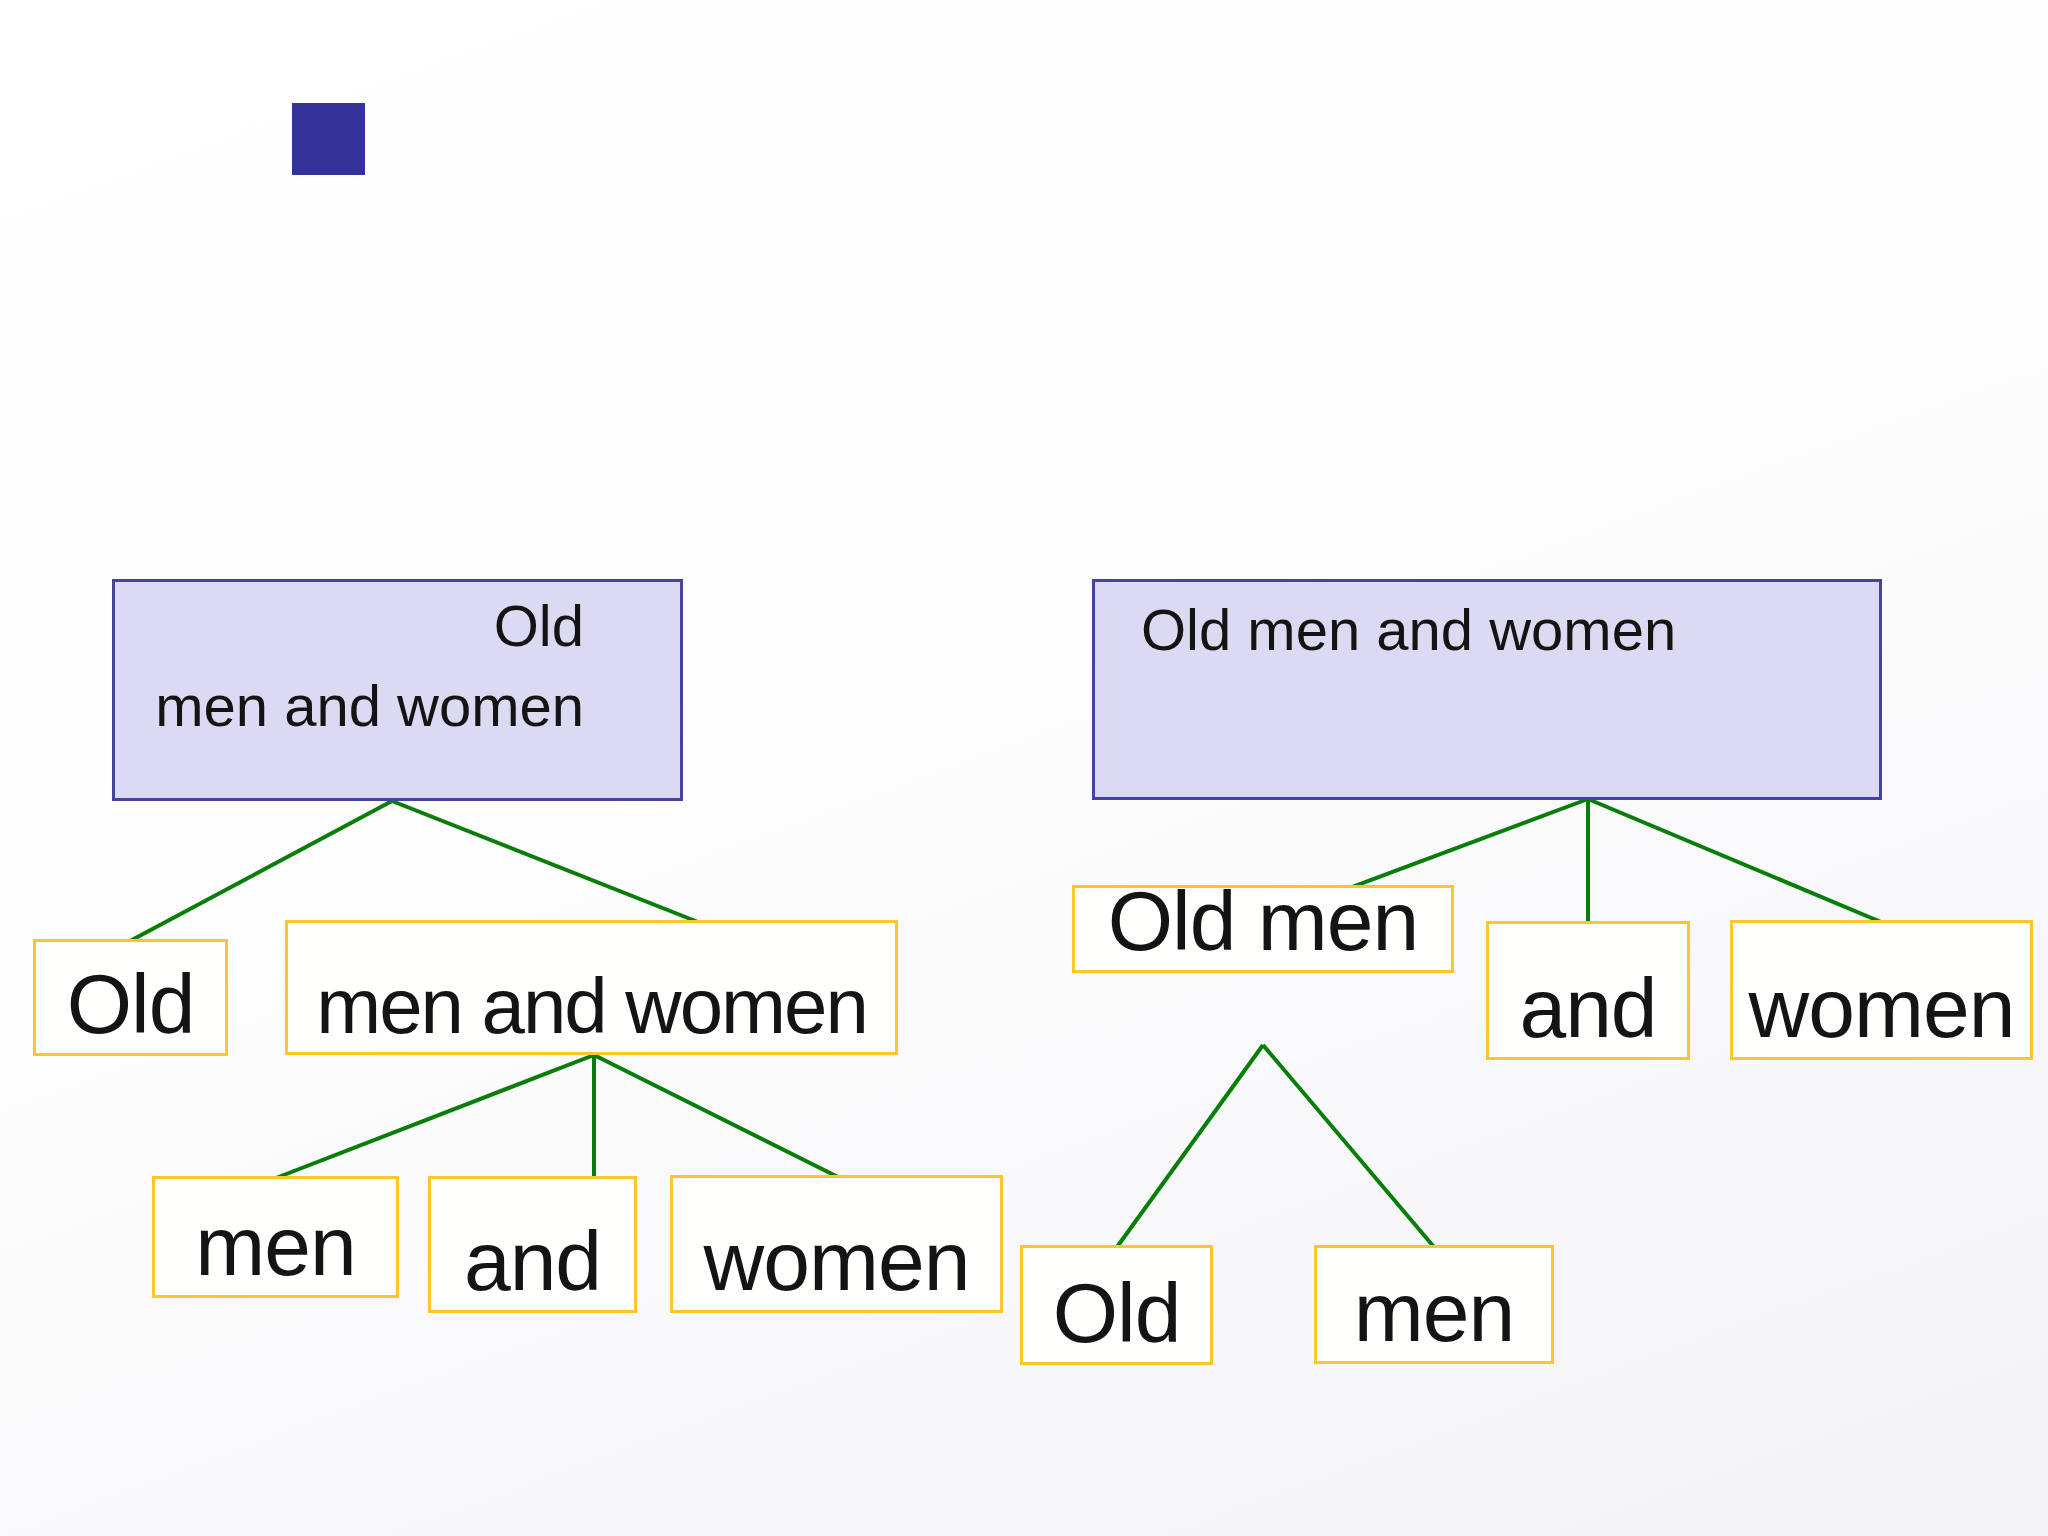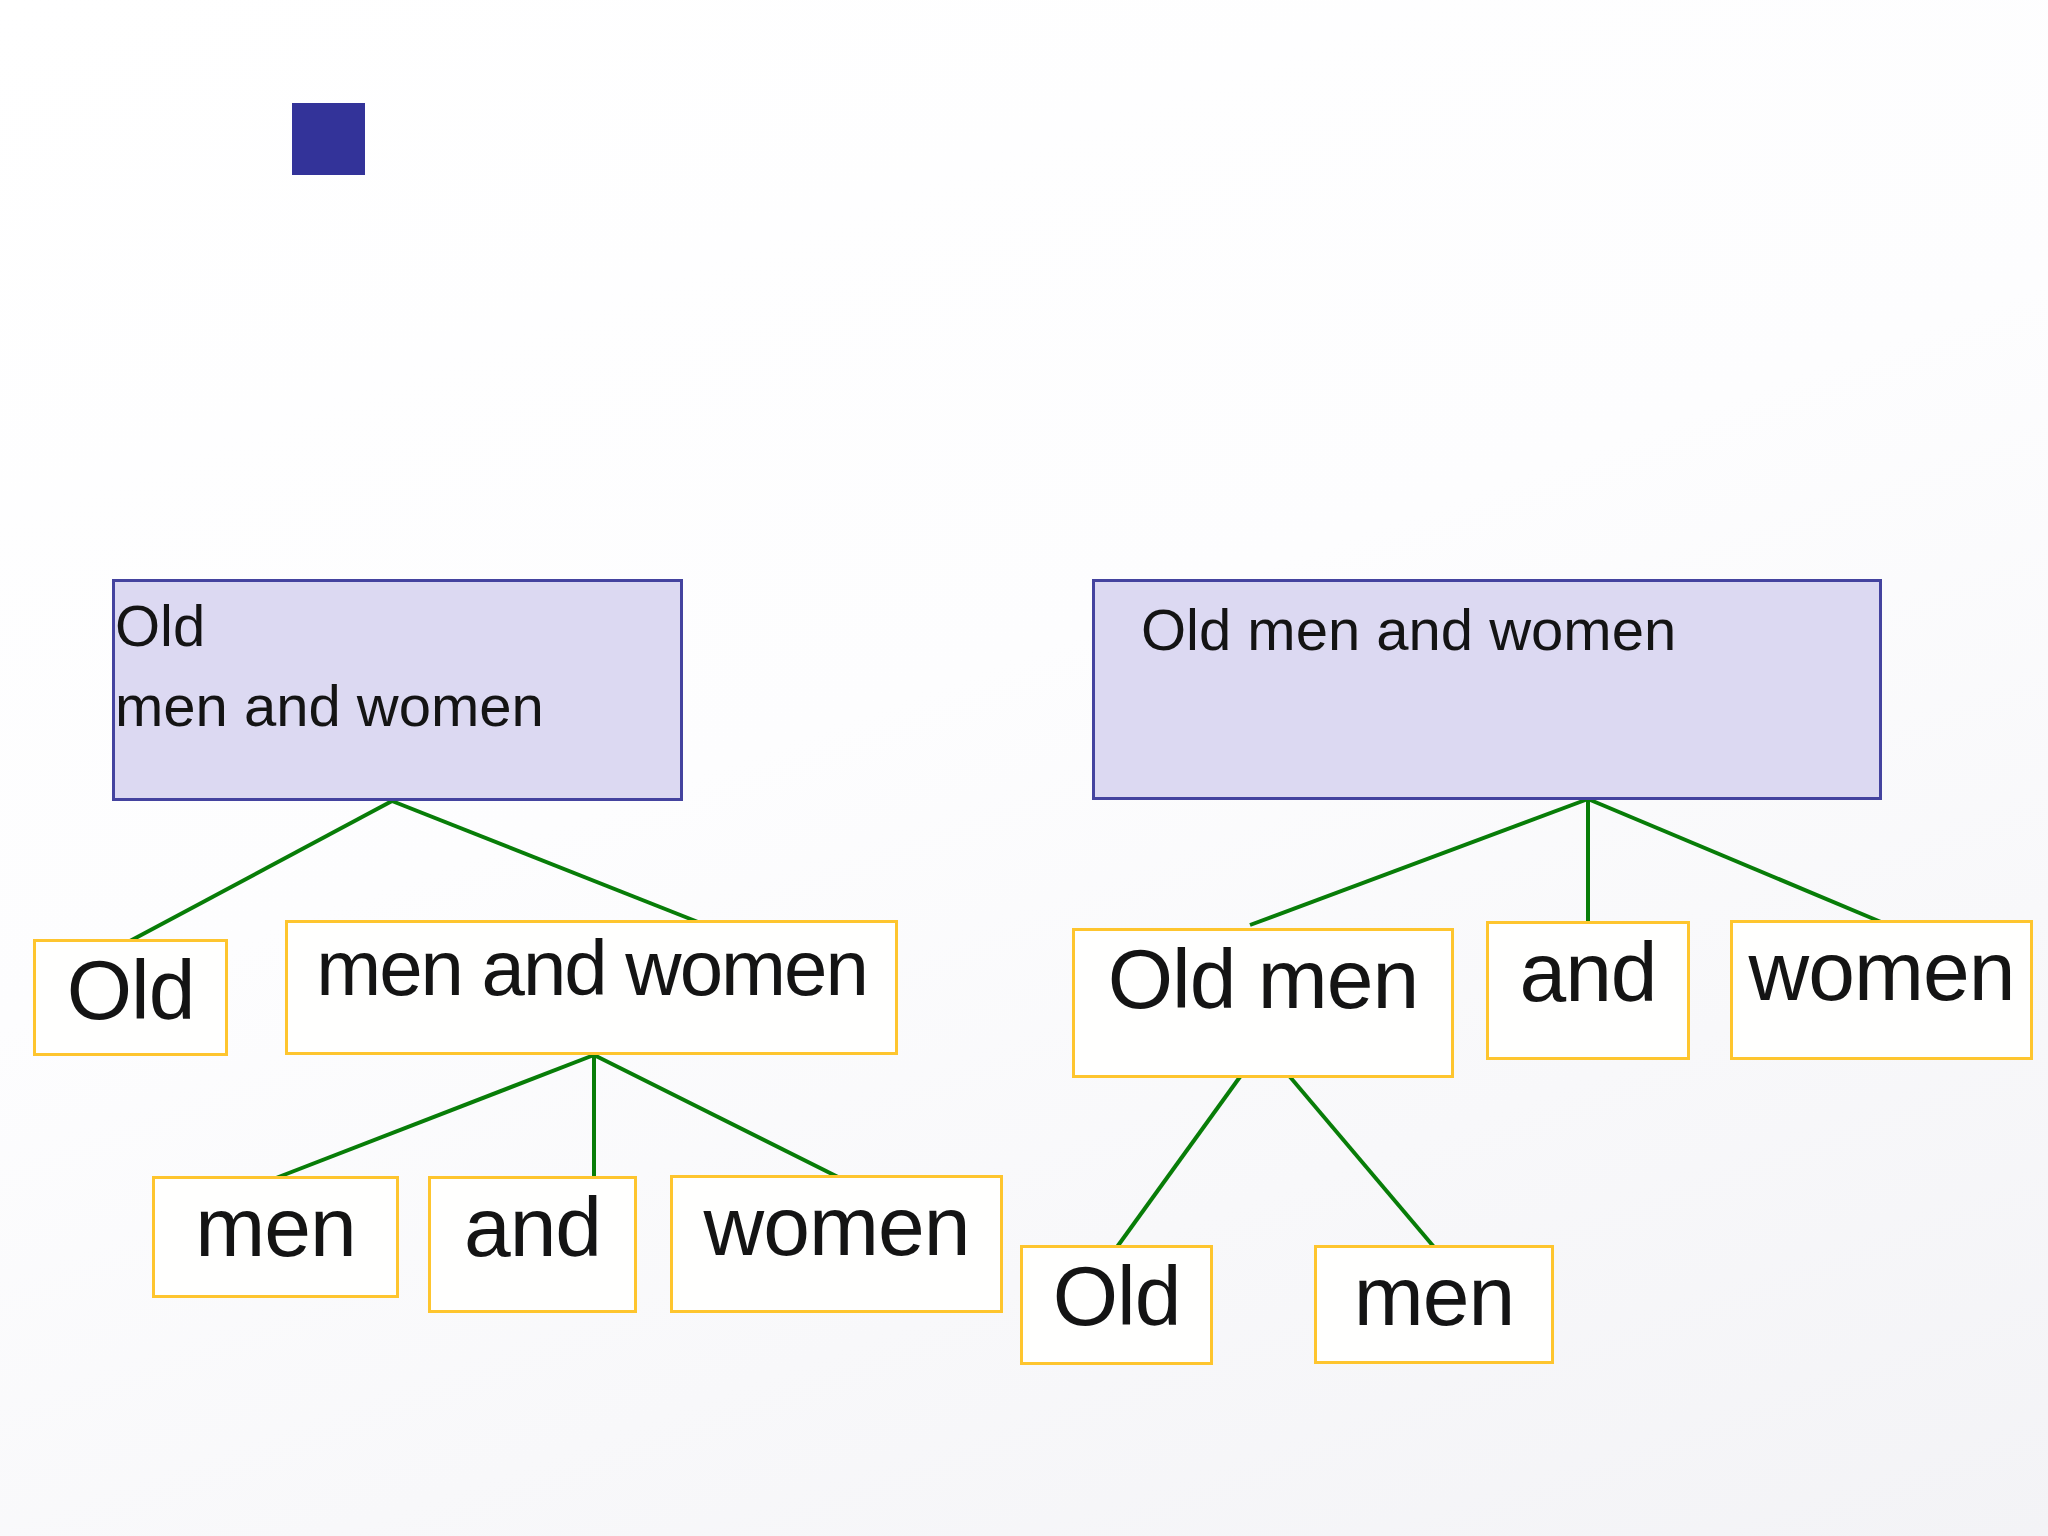--- a/index.html
+++ b/index.html
@@ -31,21 +31,21 @@
     color: #333399;
     white-space: nowrap;
     line-height: 1.25;
   }
 
   
   .node {
     position: absolute;
     box-sizing: border-box;
     display: flex;
-    align-items: flex-start;
+    align-items: flex-end;
     justify-content: center;
     background: #fffffe;
     border: 3px solid #fec52e;
     font-size: 84px;
     letter-spacing: -1px;
     white-space: nowrap;
     z-index: 2;
   }
   .node-root {
     background: #dcd9f2;
@@ -73,21 +73,21 @@
   }
 
   
   #l-old    { left: 33px;   top: 939px;  width: 195px; height: 117px; }
   #l-maw    { left: 285px;  top: 920px;  width: 613px; height: 135px; font-size: 78px; letter-spacing: -2px; }
   #l-men    { left: 152px;  top: 1176px; width: 247px; height: 122px; }
   #l-and    { left: 428px;  top: 1176px; width: 209px; height: 137px; }
   #l-women  { left: 670px;  top: 1175px; width: 333px; height: 138px; }
 
   
-  #r-oldmen { left: 1072px; top: 928px;  width: 382px; height: 150px; }
+  #r-oldmen { left: 1072px; top: 885px;  width: 382px; height: 88px; }
   #r-and    { left: 1486px; top: 921px;  width: 204px; height: 139px; }
   #r-women  { left: 1730px; top: 920px;  width: 303px; height: 140px; }
   #r-old    { left: 1020px; top: 1245px; width: 193px; height: 120px; }
   #r-men    { left: 1314px; top: 1245px; width: 240px; height: 119px; }
 
   
   svg.edges {
     position: absolute;
     left: 0; top: 0;
     width: 2048px; height: 1536px;

